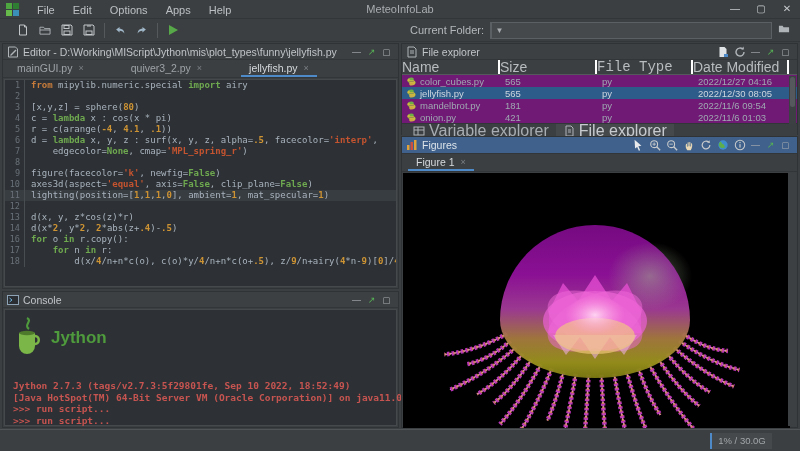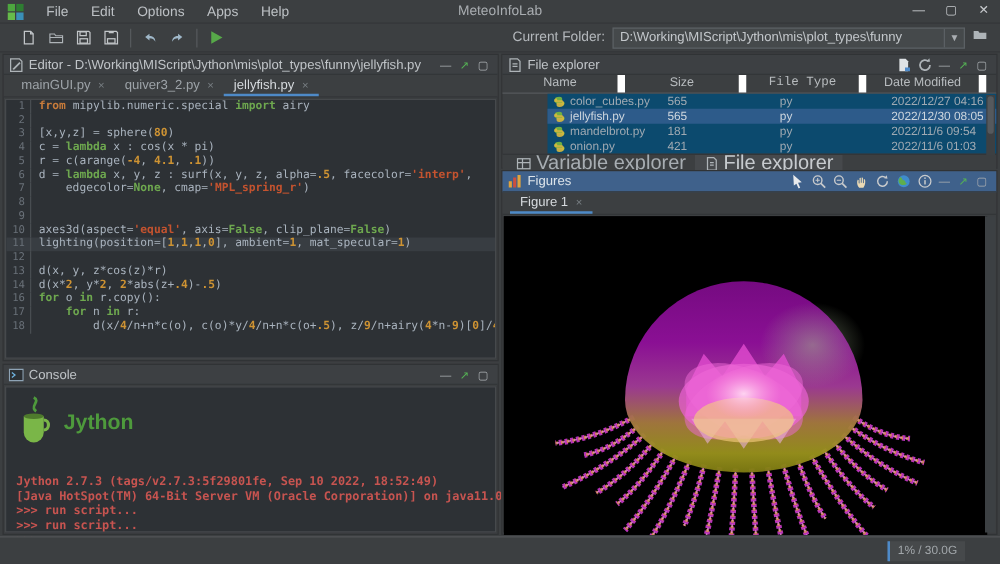--- a/index.html
+++ b/index.html
@@ -37,21 +37,21 @@
   .phead.active { background:#3f618b; }
   .ptitle { font-size:10.5px; color:#c0c4c8; margin-left:4px; white-space:nowrap; }
   .phead.active .ptitle { color:#dde4ea; }
   .pctl { margin-left:auto; display:flex; align-items:center; }
   .pbtn { width:15px; text-align:center; font-size:9px; color:#a9adb1; line-height:14px; }
   .pbtn.green { color:#55b155; }
   .hicon { width:12px; height:12px; flex:none; }
 
   
   #editor-tabs { height:18px; display:flex; align-items:center; background:#3c3f41;
-    border-bottom:1px solid #333638; padding-left:6px; }
+    border-bottom:1px solid #333638; padding-left:6px;gap:31px; }
   .etab { display:flex; align-items:center; padding:0 8px; height:17px; font-size:10.5px;
     color:#9da3a8; border-bottom:2px solid transparent; }
   .etab.active { color:#d6dade; border-bottom:2px solid #4e8ac8; }
   .etab .x { margin-left:6px; font-size:9px; color:#7a8085; }
   #code-area { position:absolute; left:1px; right:1px; top:35px; bottom:1px;
     background:#2d3135; overflow:hidden; border:1px solid #46494c; }
   .code-line { display:flex; height:11px; line-height:11px;
     font-family:"DejaVu Sans Mono", monospace; font-size:9px; white-space:pre; }
   .code-line.hl { background:#383d42; }
   .gut { width:20px; flex:none; text-align:right; padding-right:4px; color:#697078;
@@ -66,23 +66,23 @@
   
   #console-body { position:absolute; left:1px; right:1px; top:17px; bottom:1px;
     background:#2d3135; border:1px solid #46494c; padding:6px 8px; }
   #jython-logo { display:flex; align-items:center; height:44px; margin-bottom:20px; }
   #jython-name { font-size:17px; font-weight:bold; color:#4e9a3c; margin-left:4px; line-height:20px; }
   .con-line { font-family:"DejaVu Sans Mono", monospace; font-size:9.5px; line-height:11.5px;
     color:#c75450; white-space:pre; font-weight:bold; }
 
   
   #fx-cols { height:15px; display:flex; background:#3c3f41; border-bottom:1px solid #55595c; }
-  .fx-col { font-size:10px; color:#b8bcbf; text-align:center; border-right:6px solid #ffffff;
+  .fx-col { font-size:14px; color:#b8bcbf; border-right:2px solid #ffffff;
     line-height:14px; }
-  #fx-rows { background:#0c4a6e;margin-left:36px; }
+  #fx-rows { background:#701a75; }
   .fx-row { display:flex; height:12px; align-items:center; font-size:9.5px; color:#9fa9b2; }
   .fx-row.sel { background:#2d5b8a; color:#cdd6de; }
   .fx-cell { padding-left:5px; white-space:nowrap; overflow:hidden; display:flex; align-items:center; }
   .pyic { width:9px; height:9px; margin-right:4px; flex:none; }
   #fx-scroll { position:absolute; right:1px; top:32px; width:7px; height:48px; background:#3c4043; }
   #fx-thumb { margin:1px; height:30px; background:#55595d; border-radius:3px; }
   #fx-tabs { height:15px; display:flex; align-items:center; background:#3c3f41;
     border-top:1px solid #333638; padding-left:4px; }
   .fxtab { display:flex; align-items:center; height:14px; padding:0 7px; font-size:16px; color:#a7adb2; }
   .fxtab.active { background:#46494c; color:#c7cbcf; }
@@ -163,21 +163,20 @@
     <span class="tsep"></span>
     <span class="tbtn">
       <svg class="hicon" viewBox="0 0 12 12">
           <path d="M2 1 L11 6 L2 11 z" fill="#57a849"></path>
         </svg>
       </span>
 
     <span id="folder-zone">
       <span id="folder-label">Current Folder:</span>
       <span id="folder-field">
-        <span id="folder-value">D:\Working\MIScript\Jython\mis\plot_types\funny</span>
         <span id="folder-drop">▼</span>
       </span>
       <span id="folder-browse">
         <svg class="hicon" viewBox="0 0 13 12">
             <path d="M1 2.5 h4 l1 1.5 h6 v5.5 H1 z" fill="#aeb4b8"></path>
           </svg></span>
     </span>
   </div>
 
   <div class="panel" id="editor-panel" style="left:2px; top:43px; width:397px; height:246px;">
@@ -210,21 +209,21 @@
     <div id="code-area">
       <div id="code-lines">
           <div class="code-line"><span class="gut">1</span><span class="lc"><span class="tk-k2">from</span><span class="tk-p"> mipylib.numeric.special </span><span class="tk-k">import</span><span class="tk-p"> airy</span></span></div>
           <div class="code-line"><span class="gut">2</span><span class="lc"></span></div>
           <div class="code-line"><span class="gut">3</span><span class="lc"><span class="tk-p">[x,y,z] = sphere(</span><span class="tk-n">80</span><span class="tk-p">)</span></span></div>
           <div class="code-line"><span class="gut">4</span><span class="lc"><span class="tk-p">c = </span><span class="tk-k">lambda</span><span class="tk-p"> x : cos(x * pi)</span></span></div>
           <div class="code-line"><span class="gut">5</span><span class="lc"><span class="tk-p">r = c(arange(</span><span class="tk-n">-4</span><span class="tk-p">, </span><span class="tk-n">4.1</span><span class="tk-p">, </span><span class="tk-n">.1</span><span class="tk-p">))</span></span></div>
           <div class="code-line"><span class="gut">6</span><span class="lc"><span class="tk-p">d = </span><span class="tk-k">lambda</span><span class="tk-p"> x, y, z : surf(x, y, z, alpha=</span><span class="tk-n">.5</span><span class="tk-p">, facecolor=</span><span class="tk-s">'interp'</span><span class="tk-p">,</span></span></div>
           <div class="code-line"><span class="gut">7</span><span class="lc"><span class="tk-p">    edgecolor=</span><span class="tk-k">None</span><span class="tk-p">, cmap=</span><span class="tk-s">'MPL_spring_r'</span><span class="tk-p">)</span></span></div>
           <div class="code-line"><span class="gut">8</span><span class="lc"></span></div>
-          <div class="code-line"><span class="gut">9</span></div>
+          <div class="code-line"><span class="gut">9</span><span class="lc"><span class="tk-p">figure(facecolor=</span><span class="tk-s">'k'</span><span class="tk-p">, newfig=</span><span class="tk-k">False</span><span class="tk-p">)</span></span></div>
           <div class="code-line"><span class="gut">10</span><span class="lc"><span class="tk-p">axes3d(aspect=</span><span class="tk-s">'equal'</span><span class="tk-p">, axis=</span><span class="tk-k">False</span><span class="tk-p">, clip_plane=</span><span class="tk-k">False</span><span class="tk-p">)</span></span></div>
           <div class="code-line hl"><span class="gut">11</span><span class="lc"><span class="tk-p">lighting(position=[</span><span class="tk-n">1</span><span class="tk-p">,</span><span class="tk-n">1</span><span class="tk-p">,</span><span class="tk-n">1</span><span class="tk-p">,</span><span class="tk-n">0</span><span class="tk-p">], ambient=</span><span class="tk-n">1</span><span class="tk-p">, mat_specular=</span><span class="tk-n">1</span><span class="tk-p">)</span></span></div>
           <div class="code-line"><span class="gut">12</span><span class="lc"></span></div>
           <div class="code-line"><span class="gut">13</span><span class="lc"><span class="tk-p">d(x, y, z*cos(z)*r)</span></span></div>
           <div class="code-line"><span class="gut">14</span><span class="lc"><span class="tk-p">d(x*</span><span class="tk-n">2</span><span class="tk-p">, y*</span><span class="tk-n">2</span><span class="tk-p">, </span><span class="tk-n">2</span><span class="tk-p">*abs(z+</span><span class="tk-n">.4</span><span class="tk-p">)-</span><span class="tk-n">.5</span><span class="tk-p">)</span></span></div>
           <div class="code-line"><span class="gut">16</span><span class="lc"><span class="tk-k">for</span><span class="tk-p"> o </span><span class="tk-k">in</span><span class="tk-p"> r.copy():</span></span></div>
           <div class="code-line"><span class="gut">17</span><span class="lc"><span class="tk-p">    </span><span class="tk-k">for</span><span class="tk-p"> n </span><span class="tk-k">in</span><span class="tk-p"> r:</span></span></div>
           <div class="code-line"><span class="gut">18</span><span class="lc"><span class="tk-p">        d(x/</span><span class="tk-n">4</span><span class="tk-p">/n+n*c(o), c(o)*y/</span><span class="tk-n">4</span><span class="tk-p">/n+n*c(o+</span><span class="tk-n">.5</span><span class="tk-p">), z/</span><span class="tk-n">9</span><span class="tk-p">/n+airy(</span><span class="tk-n">4</span><span class="tk-p">*n-</span><span class="tk-n">9</span><span class="tk-p">)[</span><span class="tk-n">0</span><span class="tk-p">]/</span><span class="tk-n">4</span></span></div>
         </div>
     </div>

